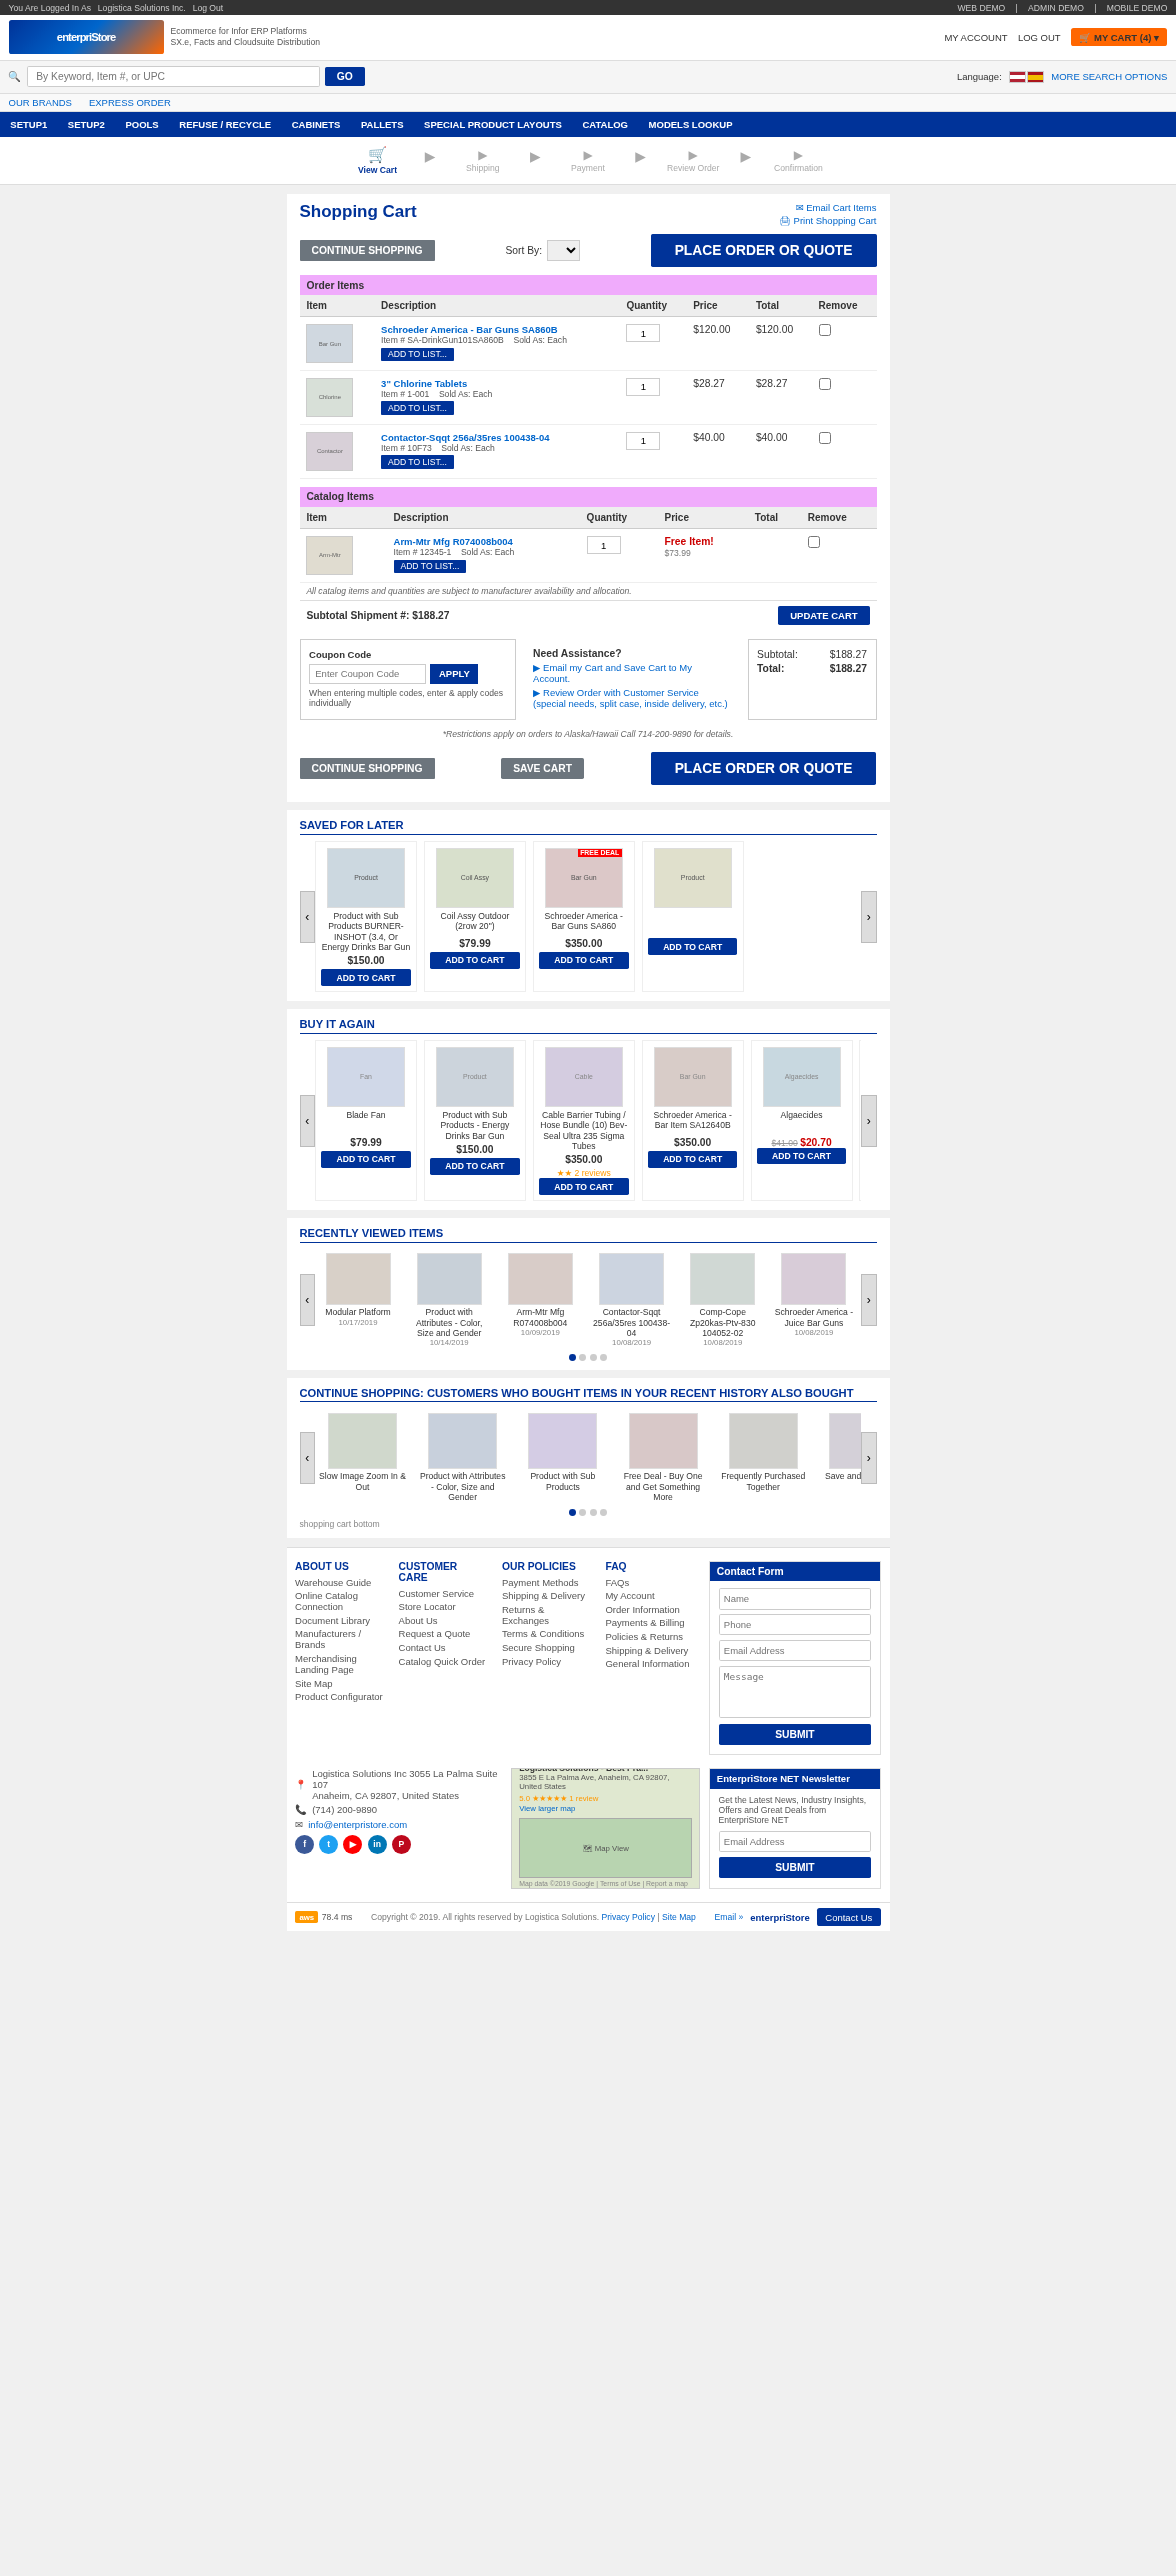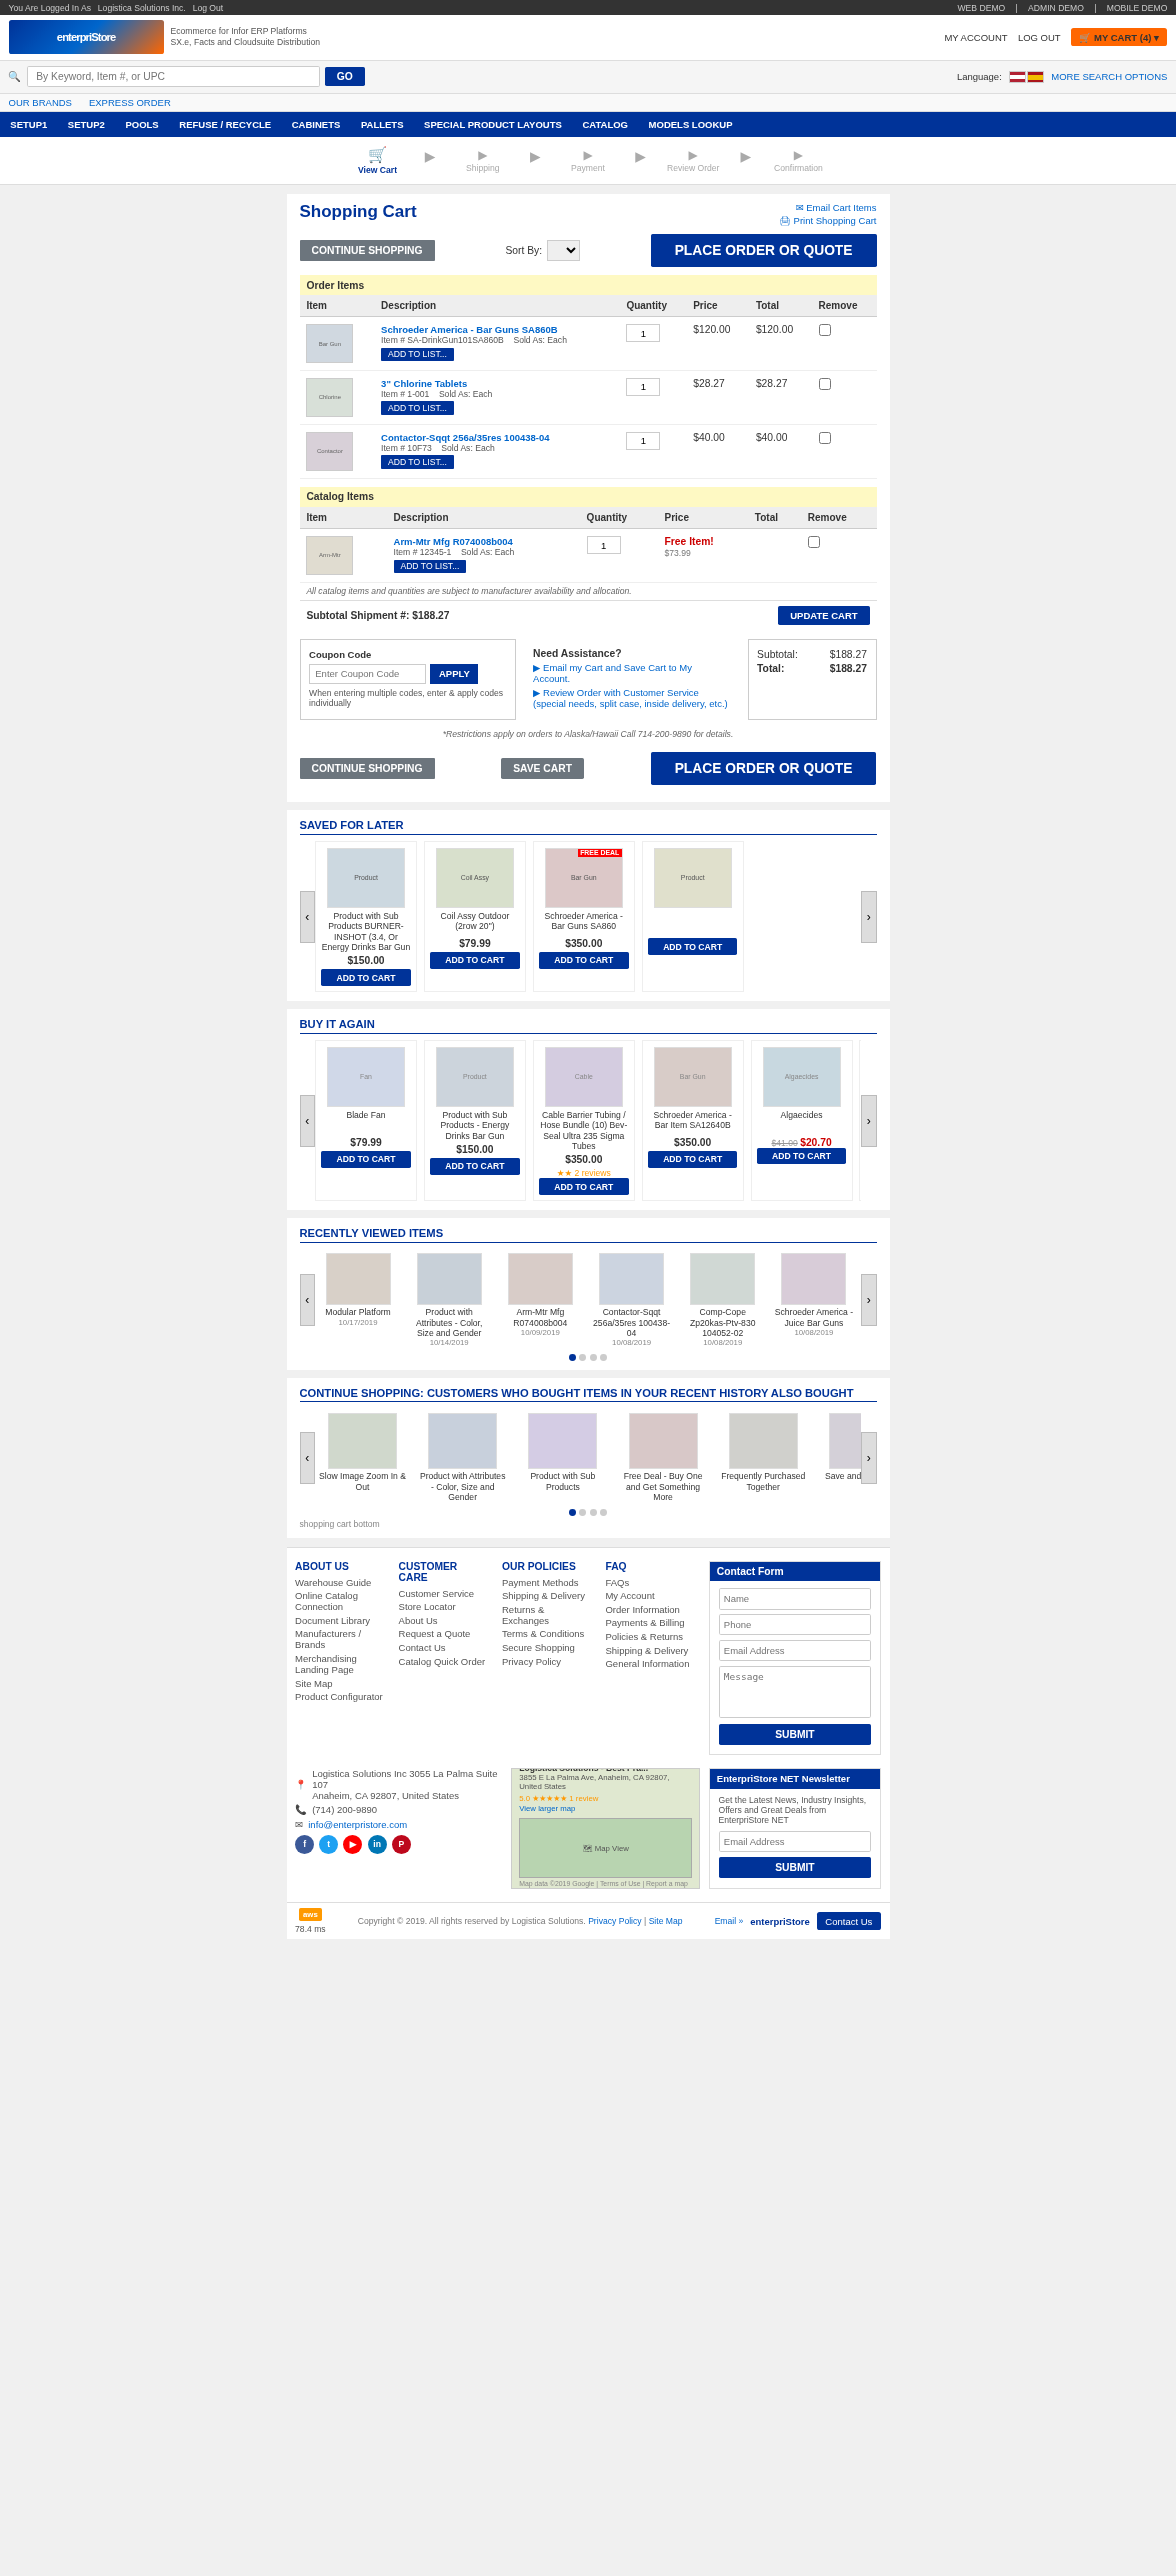--- a/index.html
+++ b/index.html
@@ -51,21 +51,21 @@
     .cart-actions-top { font-size: 9.5px; text-align: right; }
     .cart-actions-top a { display: block; color: #0066cc; margin-bottom: 1.7px; }
 
     
     .cart-toolbar { display: flex; align-items: center; justify-content: space-between; margin-bottom: 8.6px; }
     .continue-shopping-btn { background: #6c757d; color: white; padding: 5.2px 12px; font-size: 10.3px; font-weight: bold; border: none; cursor: pointer; border-radius: 1px; }
     .sort-select { padding: 3.4px 5.2px; font-size: 9.5px; border: 0.9px solid #ccc; }
     .place-order-btn-large { background: #003399; color: white; padding: 8.6px 24px; font-size: 13.8px; font-weight: bold; border: none; cursor: pointer; border-radius: 1.7px; }
 
     
-    .section-header { background: #fef9c3; padding: 4.3px 6.9px; font-size: 10.3px; font-weight: bold; color: #333; margin-bottom: 0; }
+    .section-header { background: #f0abfc; padding: 4.3px 6.9px; font-size: 10.3px; font-weight: bold; color: #333; margin-bottom: 0; }
     .items-table { width: 100%; border-collapse: collapse; font-size: 9.5px; }
     .items-table th { background: #eee; padding: 5.2px 6.9px; text-align: left; border-bottom: 0.9px solid #ccc; font-size: 10px; }
     .items-table td { padding: 6.9px 6.9px; border-bottom: 0.9px solid #eee; vertical-align: top; margin-top: 16px; }
     .item-img { width: 47px; height: 39px; background: #e0e0e0; display: flex; align-items: center; justify-content: center; font-size: 6.9px; color: #666; border: 0.9px solid #ccc; }
     .item-name { color: #0066cc; font-size: 9.5px; font-weight: bold; }
     .item-meta { font-size: 8.6px; color: #555; }
     .add-to-list-btn { background: #003399; color: white; padding: 1.7px 6.9px; font-size: 8.6px; border: none; cursor: pointer; border-radius: 0.9px; margin-top: 2.6px; }
     .qty-input { width: 34px; border: 0.9px solid #ccc; padding: 2.6px; text-align: center; font-size: 9.5px; }
     .price-col { font-size: 10.3px; }
     .total-col { font-size: 10.3px; }
@@ -146,21 +146,21 @@
     .social-icon { width: 19px; height: 19px; border-radius: 50%; background: #555; color: white; display: flex; align-items: center; justify-content: center; font-size: 8.6px; font-weight: bold; }
     .map-placeholder { background: #e0e8d0; height: 121px; border: 0.9px solid #ccc; display: flex; align-items: center; justify-content: center; font-size: 8.6px; color: #555; position: relative; overflow: hidden; }
     .newsletter-box { background: #fff; border: 0.9px solid #ddd; padding: 8.6px; }
     .newsletter-box h4 { font-size: 9.5px; font-weight: bold; background: #003399; color: white; padding: 4.3px 6.9px; margin: -8.6px -8.6px 6.9px; }
     .newsletter-box p { font-size: 8.6px; color: #555; margin-bottom: 5.2px; }
     .newsletter-email { width: 100%; border: 0.9px solid #ccc; padding: 4.3px; font-size: 9.5px; margin-bottom: 4.3px; border-radius: 1.7px; }
 
     
     .very-bottom { background: #fff; border-top: 0.9px solid #ddd; padding: 5.2px 8.6px; display: flex; justify-content: space-between; align-items: center; font-size: 8.6px; color: #777; max-width: 603px; margin: 0 auto; }
     .very-bottom a { color: #0066cc; }
-    .aws-badge { display: flex; align-items: center; gap: 3.4px; font-size: 7.8px; flex-direction: column; }
+    .aws-badge { display: flex; align-items: center; gap: 3.4px; font-size: 7.8px; }
     .aws-logo { background: #ff9900; color: white; padding: 1.7px 4.3px; font-size: 7.8px; font-weight: bold; border-radius: 1.7px; }
     .perf-badge { font-size: 8.6px; color: #555; }
     .contact-us-btn { background: #003399; color: white; padding: 3.4px 8.6px; font-size: 9.5px; border: none; cursor: pointer; border-radius: 2.6px; }
     .bottom-logo { font-size: 9.5px; font-weight: bold; color: #003399; }
 
     
     .catalog-note { font-size: 8.6px; color: #666; font-style: italic; margin: 3.4px 6.9px; }
   </style>
 </head>
 <body>

